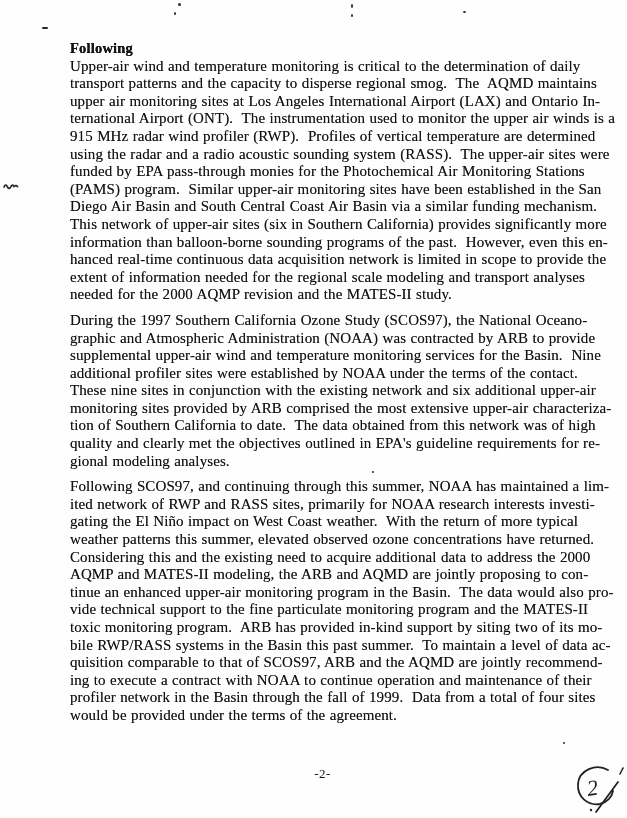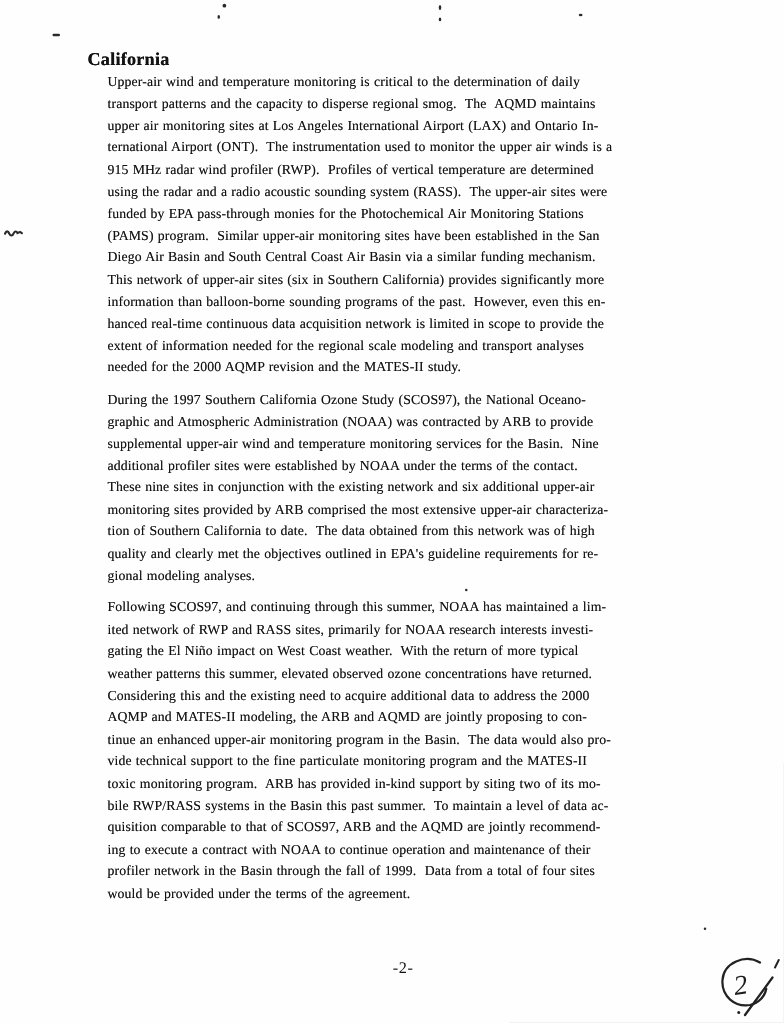--- a/index.html
+++ b/index.html
@@ -25,22 +25,22 @@
   }
   .heading {
     margin: 0;
     font-size: 14.5px;
     font-weight: bold;
     line-height: 17.6px;
     letter-spacing: 0.2px;
     text-shadow: 0 0 0.5px #131313;
   }
   .para {
-    margin: 0 0 8px 16px;
-    font-size: 11px;
+    margin: 0 0 8px 0;
+    font-size: 15px;
     line-height: 17.6px;
     white-space: pre;           
     letter-spacing: 0.1px;
     word-spacing: 0.5px;
     text-shadow: 0 0 0.4px rgba(10,10,10,0.55); 
   }
   .page-number {
     position: absolute;
     left: 70px;
     top: 766px;
@@ -92,21 +92,21 @@
   <div class="speck s5"></div>
   <div class="speck s6"></div>
   <div class="speck s7"></div>
   <div class="speck s8"></div>
 
   <svg class="margin-scribble" viewBox="0 0 16 10">
     <path d="M1 6 C2 3.5, 3.5 3.5, 4.5 6 C5.5 8, 7 8, 8 5.5 C9 3.5, 10.5 4, 11 5.5 L13 4.5 L14.5 5.5" fill="none" stroke="#2a2a2a" stroke-width="1.7" stroke-linecap="round"></path>
   </svg>
 
   <div class="content">
-    <h2 class="heading">California</h2>
+    <h2 class="heading">Following</h2>
     <p class="para">Upper-air wind and temperature monitoring is critical to the determination of daily
 transport patterns and the capacity to disperse regional smog.  The  AQMD maintains
 upper air monitoring sites at Los Angeles International Airport (LAX) and Ontario In-
 ternational Airport (ONT).  The instrumentation used to monitor the upper air winds is a
 915 MHz radar wind profiler (RWP).  Profiles of vertical temperature are determined
 using the radar and a radio acoustic sounding system (RASS).  The upper-air sites were
 funded by EPA pass-through monies for the Photochemical Air Monitoring Stations
 (PAMS) program.  Similar upper-air monitoring sites have been established in the San
 Diego Air Basin and South Central Coast Air Basin via a similar funding mechanism.
 This network of upper-air sites (six in Southern California) provides significantly more

